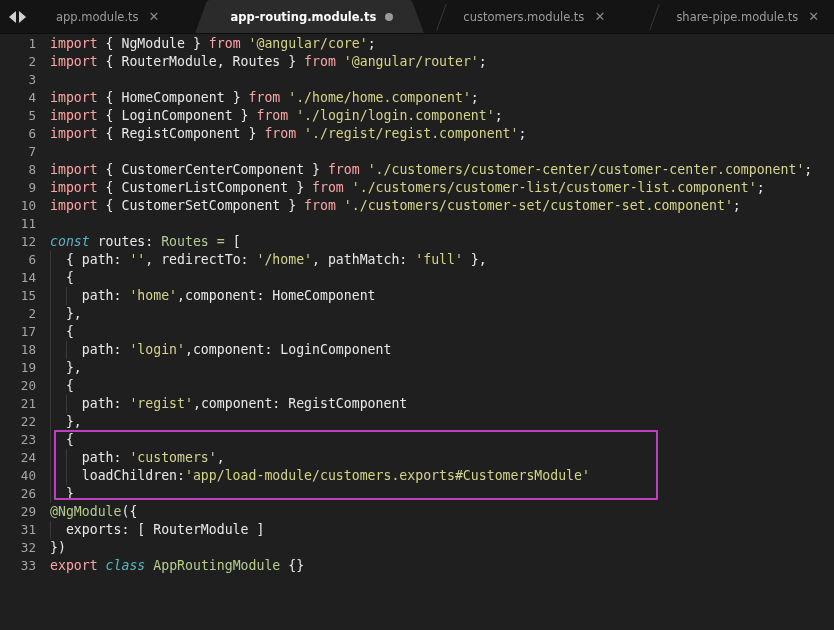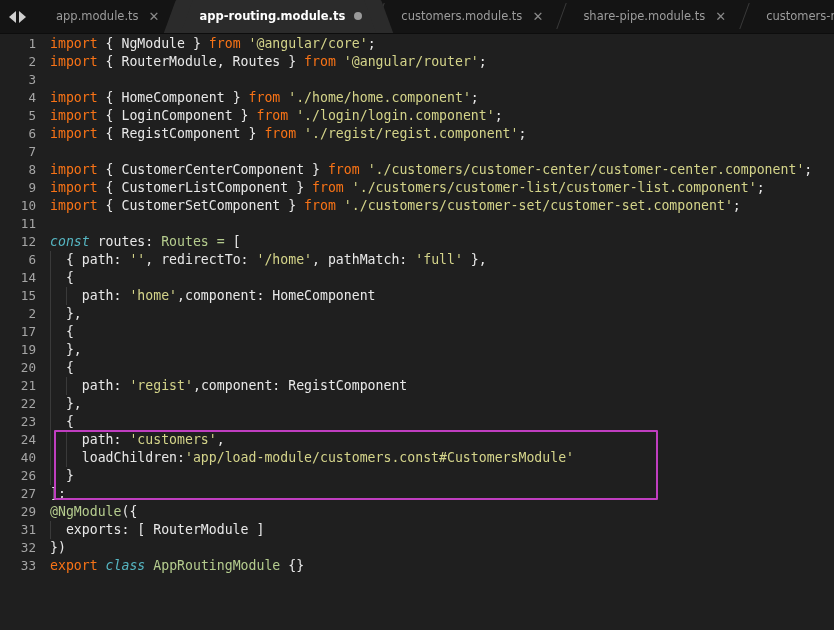--- a/index.html
+++ b/index.html
@@ -51,23 +51,24 @@
     border-right: 7px solid #cfcfcf;
   }
   .nav-arrow.right {
     border-top: 6px solid transparent;
     border-bottom: 6px solid transparent;
     border-left: 7px solid #cfcfcf;
   }
 
   .tabs {
     display: flex;
-    align-items: flex-end;
+    align-items: center;
     flex: 1 1 auto;
     overflow: hidden;
+    gap: 31px;
   }
 
   .tab {
     position: relative;
     display: flex;
     align-items: center;
     gap: 9px;
     padding: 0 17px 0 22px;
     font-family: "DejaVu Sans", sans-serif;
     font-size: 11.5px;
@@ -173,21 +174,21 @@
   }
 
   .linecode {
     padding-left: 10px;
     position: relative;
     flex: 1 1 auto;
     color: #e8e8e8;
   }
 
   
-  .k-import   { color: #f97316; }   
+  .k-import   { color: #fca5a5; }   
   .k-ctrl     { color: #56b6c2; font-style: italic; } 
   .t-type     { color: #b5cc8e; }   
   .t-str      { color: #d4d48a; }   
   .t-plain    { color: #e8e8e8; }
   .t-punc     { color: #e8e8e8; }
   .t-op       { color: #b5cc8e; }
 
   
   .guide {
     position: absolute;
@@ -252,29 +253,29 @@
         <div class="line"><div class="lineno">8</div><div class="linecode"><span class="k-import">import</span><span class="t-punc"> { </span><span class="t-plain">CustomerCenterComponent</span><span class="t-punc"> } </span><span class="k-import">from</span><span class="t-plain"> </span><span class="t-str">'./customers/customer-center/customer-center.component'</span><span class="t-punc">;</span></div></div>
         <div class="line"><div class="lineno">9</div><div class="linecode"><span class="k-import">import</span><span class="t-punc"> { </span><span class="t-plain">CustomerListComponent</span><span class="t-punc"> } </span><span class="k-import">from</span><span class="t-plain"> </span><span class="t-str">'./customers/customer-list/customer-list.component'</span><span class="t-punc">;</span></div></div>
         <div class="line"><div class="lineno">10</div><div class="linecode"><span class="k-import">import</span><span class="t-punc"> { </span><span class="t-plain">CustomerSetComponent</span><span class="t-punc"> } </span><span class="k-import">from</span><span class="t-plain"> </span><span class="t-str">'./customers/customer-set/customer-set.component'</span><span class="t-punc">;</span></div></div>
         <div class="line"><div class="lineno">11</div><div class="linecode"></div></div>
         <div class="line"><div class="lineno">12</div><div class="linecode"><span class="k-ctrl">const</span><span class="t-plain"> routes</span><span class="t-punc">: </span><span class="t-type">Routes</span><span class="t-plain"> </span><span class="t-op">=</span><span class="t-punc"> [</span></div></div>
         <div class="line"><div class="lineno">6</div><div class="linecode"><span class="guide" style="left: 10px;"></span><span class="t-plain">  { path: </span><span class="t-str">''</span><span class="t-plain">, redirectTo: </span><span class="t-str">'/home'</span><span class="t-plain">, pathMatch: </span><span class="t-str">'full'</span><span class="t-punc"> },</span></div></div>
         <div class="line"><div class="lineno">14</div><div class="linecode"><span class="guide" style="left: 10px;"></span><span class="t-punc">  {</span></div></div>
         <div class="line"><div class="lineno">15</div><div class="linecode"><span class="guide" style="left: 10px;"></span><span class="guide" style="left: 26px;"></span><span class="t-plain">    path: </span><span class="t-str">'home'</span><span class="t-plain">,component: HomeComponent</span></div></div>
         <div class="line"><div class="lineno">2</div><div class="linecode"><span class="guide" style="left: 10px;"></span><span class="t-punc">  },</span></div></div>
         <div class="line"><div class="lineno">17</div><div class="linecode"><span class="guide" style="left: 10px;"></span><span class="t-punc">  {</span></div></div>
+        <div class="line"><div class="lineno">18</div><div class="linecode"><span class="guide" style="left: 10px;"></span><span class="guide" style="left: 26px;"></span><span class="t-plain">    path: </span><span class="t-str">'login'</span><span class="t-plain">,component: LoginComponent</span></div></div>
         <div class="line"><div class="lineno">19</div><div class="linecode"><span class="guide" style="left: 10px;"></span><span class="t-punc">  },</span></div></div>
         <div class="line"><div class="lineno">20</div><div class="linecode"><span class="guide" style="left: 10px;"></span><span class="t-punc">  {</span></div></div>
         <div class="line"><div class="lineno">21</div><div class="linecode"><span class="guide" style="left: 10px;"></span><span class="guide" style="left: 26px;"></span><span class="t-plain">    path: </span><span class="t-str">'regist'</span><span class="t-plain">,component: RegistComponent</span></div></div>
         <div class="line"><div class="lineno">22</div><div class="linecode"><span class="guide" style="left: 10px;"></span><span class="t-punc">  },</span></div></div>
         <div class="line"><div class="lineno">23</div><div class="linecode"><span class="guide" style="left: 10px;"></span><span class="t-punc">  {</span></div></div>
         <div class="line"><div class="lineno">24</div><div class="linecode"><span class="guide" style="left: 10px;"></span><span class="guide" style="left: 26px;"></span><span class="t-plain">    path: </span><span class="t-str">'customers'</span><span class="t-punc">,</span></div></div>
-        <div class="line"><div class="lineno">40</div><div class="linecode"><span class="guide" style="left: 10px;"></span><span class="guide" style="left: 26px;"></span><span class="t-plain">    loadChildren:</span><span class="t-str">'app/load-module/customers.const#CustomersModule'</span></div></div>
+        <div class="line"><div class="lineno">40</div><div class="linecode"><span class="guide" style="left: 10px;"></span><span class="guide" style="left: 26px;"></span><span class="t-plain">    loadChildren:</span><span class="t-str">'app/load-module/customers.exports#CustomersModule'</span></div></div>
         <div class="line"><div class="lineno">26</div><div class="linecode"><span class="guide" style="left: 10px;"></span><span class="t-punc">  }</span></div></div>
-        <div class="line"><div class="lineno">27</div><div class="linecode"><span class="t-punc">];</span></div></div>
         <div class="line"><div class="lineno">29</div><div class="linecode"><span class="t-type">@NgModule</span><span class="t-punc">({</span></div></div>
         <div class="line"><div class="lineno">31</div><div class="linecode"><span class="guide" style="left: 10px;"></span><span class="t-plain">  exports: [ RouterModule ]</span></div></div>
         <div class="line"><div class="lineno">32</div><div class="linecode"><span class="t-punc">})</span></div></div>
         <div class="line"><div class="lineno">33</div><div class="linecode"><span class="k-import">export</span><span class="t-plain"> </span><span class="k-ctrl">class</span><span class="t-plain"> </span><span class="t-type">AppRoutingModule</span><span class="t-punc"> {}</span></div></div>
       </div>
     <div class="highlight-box" id="highlight-box" style="left: 54px; top: 396px; width: 604px; height: 70px; border-color: rgb(192, 62, 192);"></div>
   </div>
 
 </div>
 

